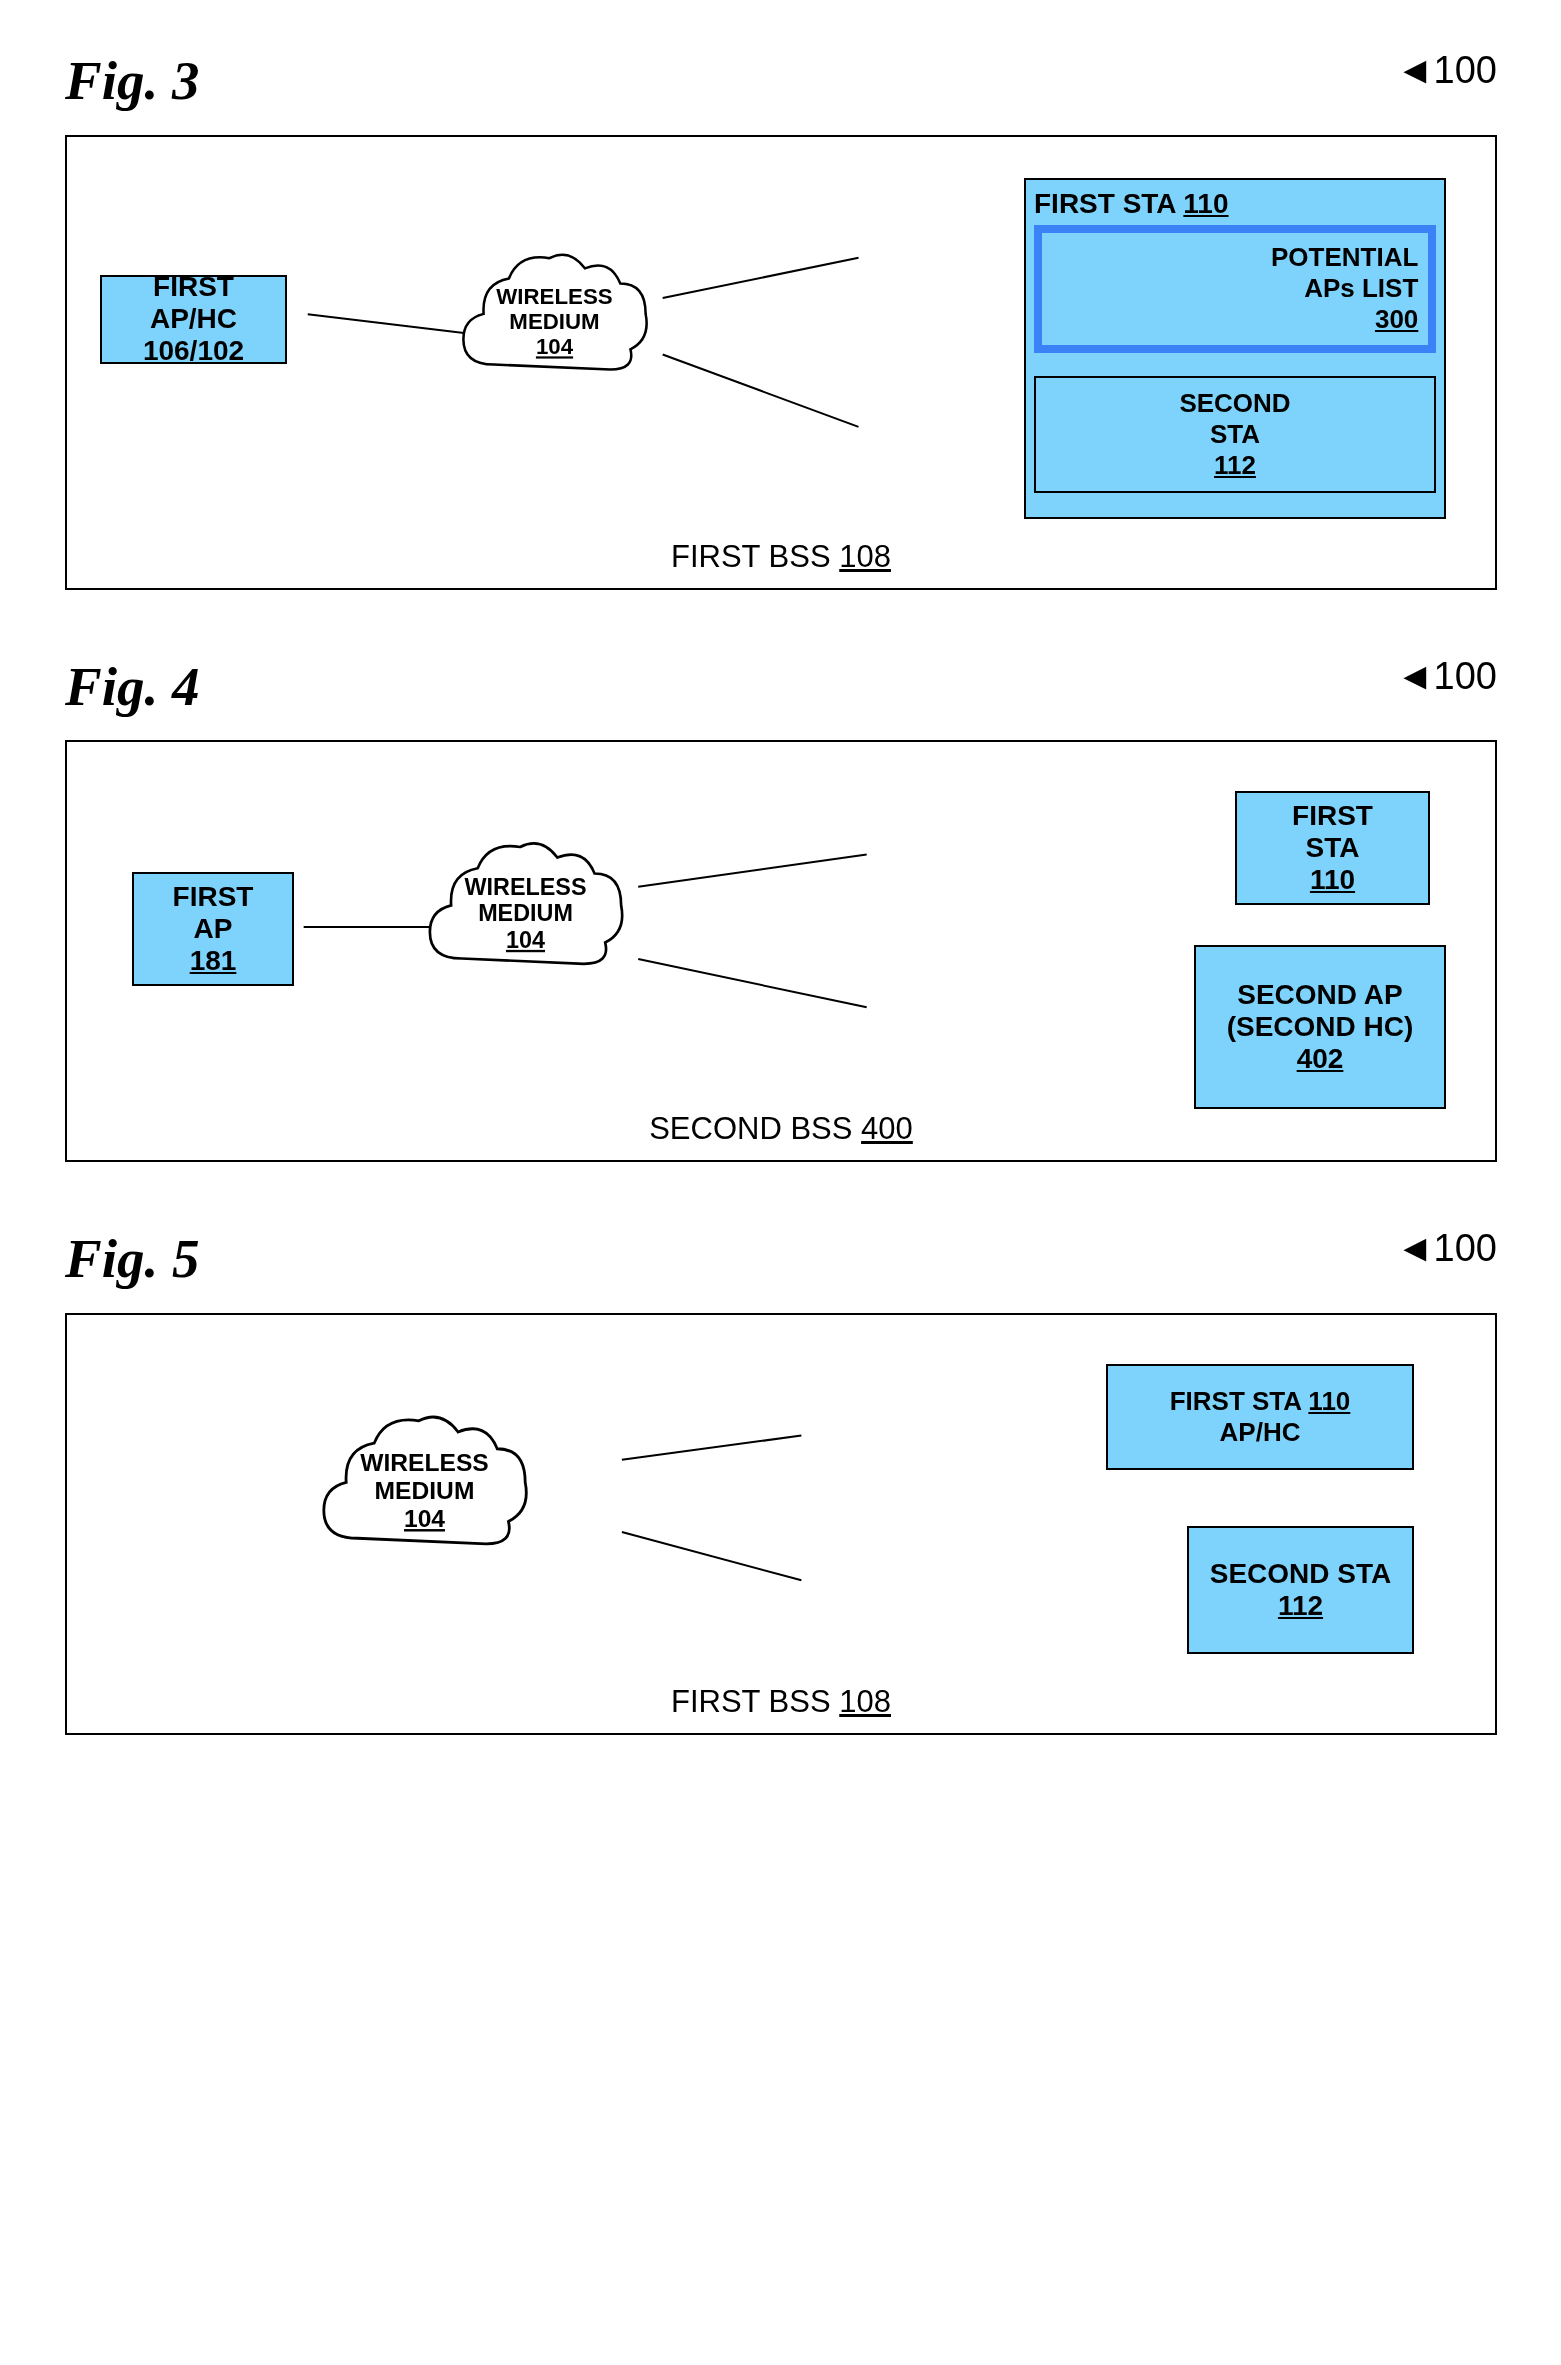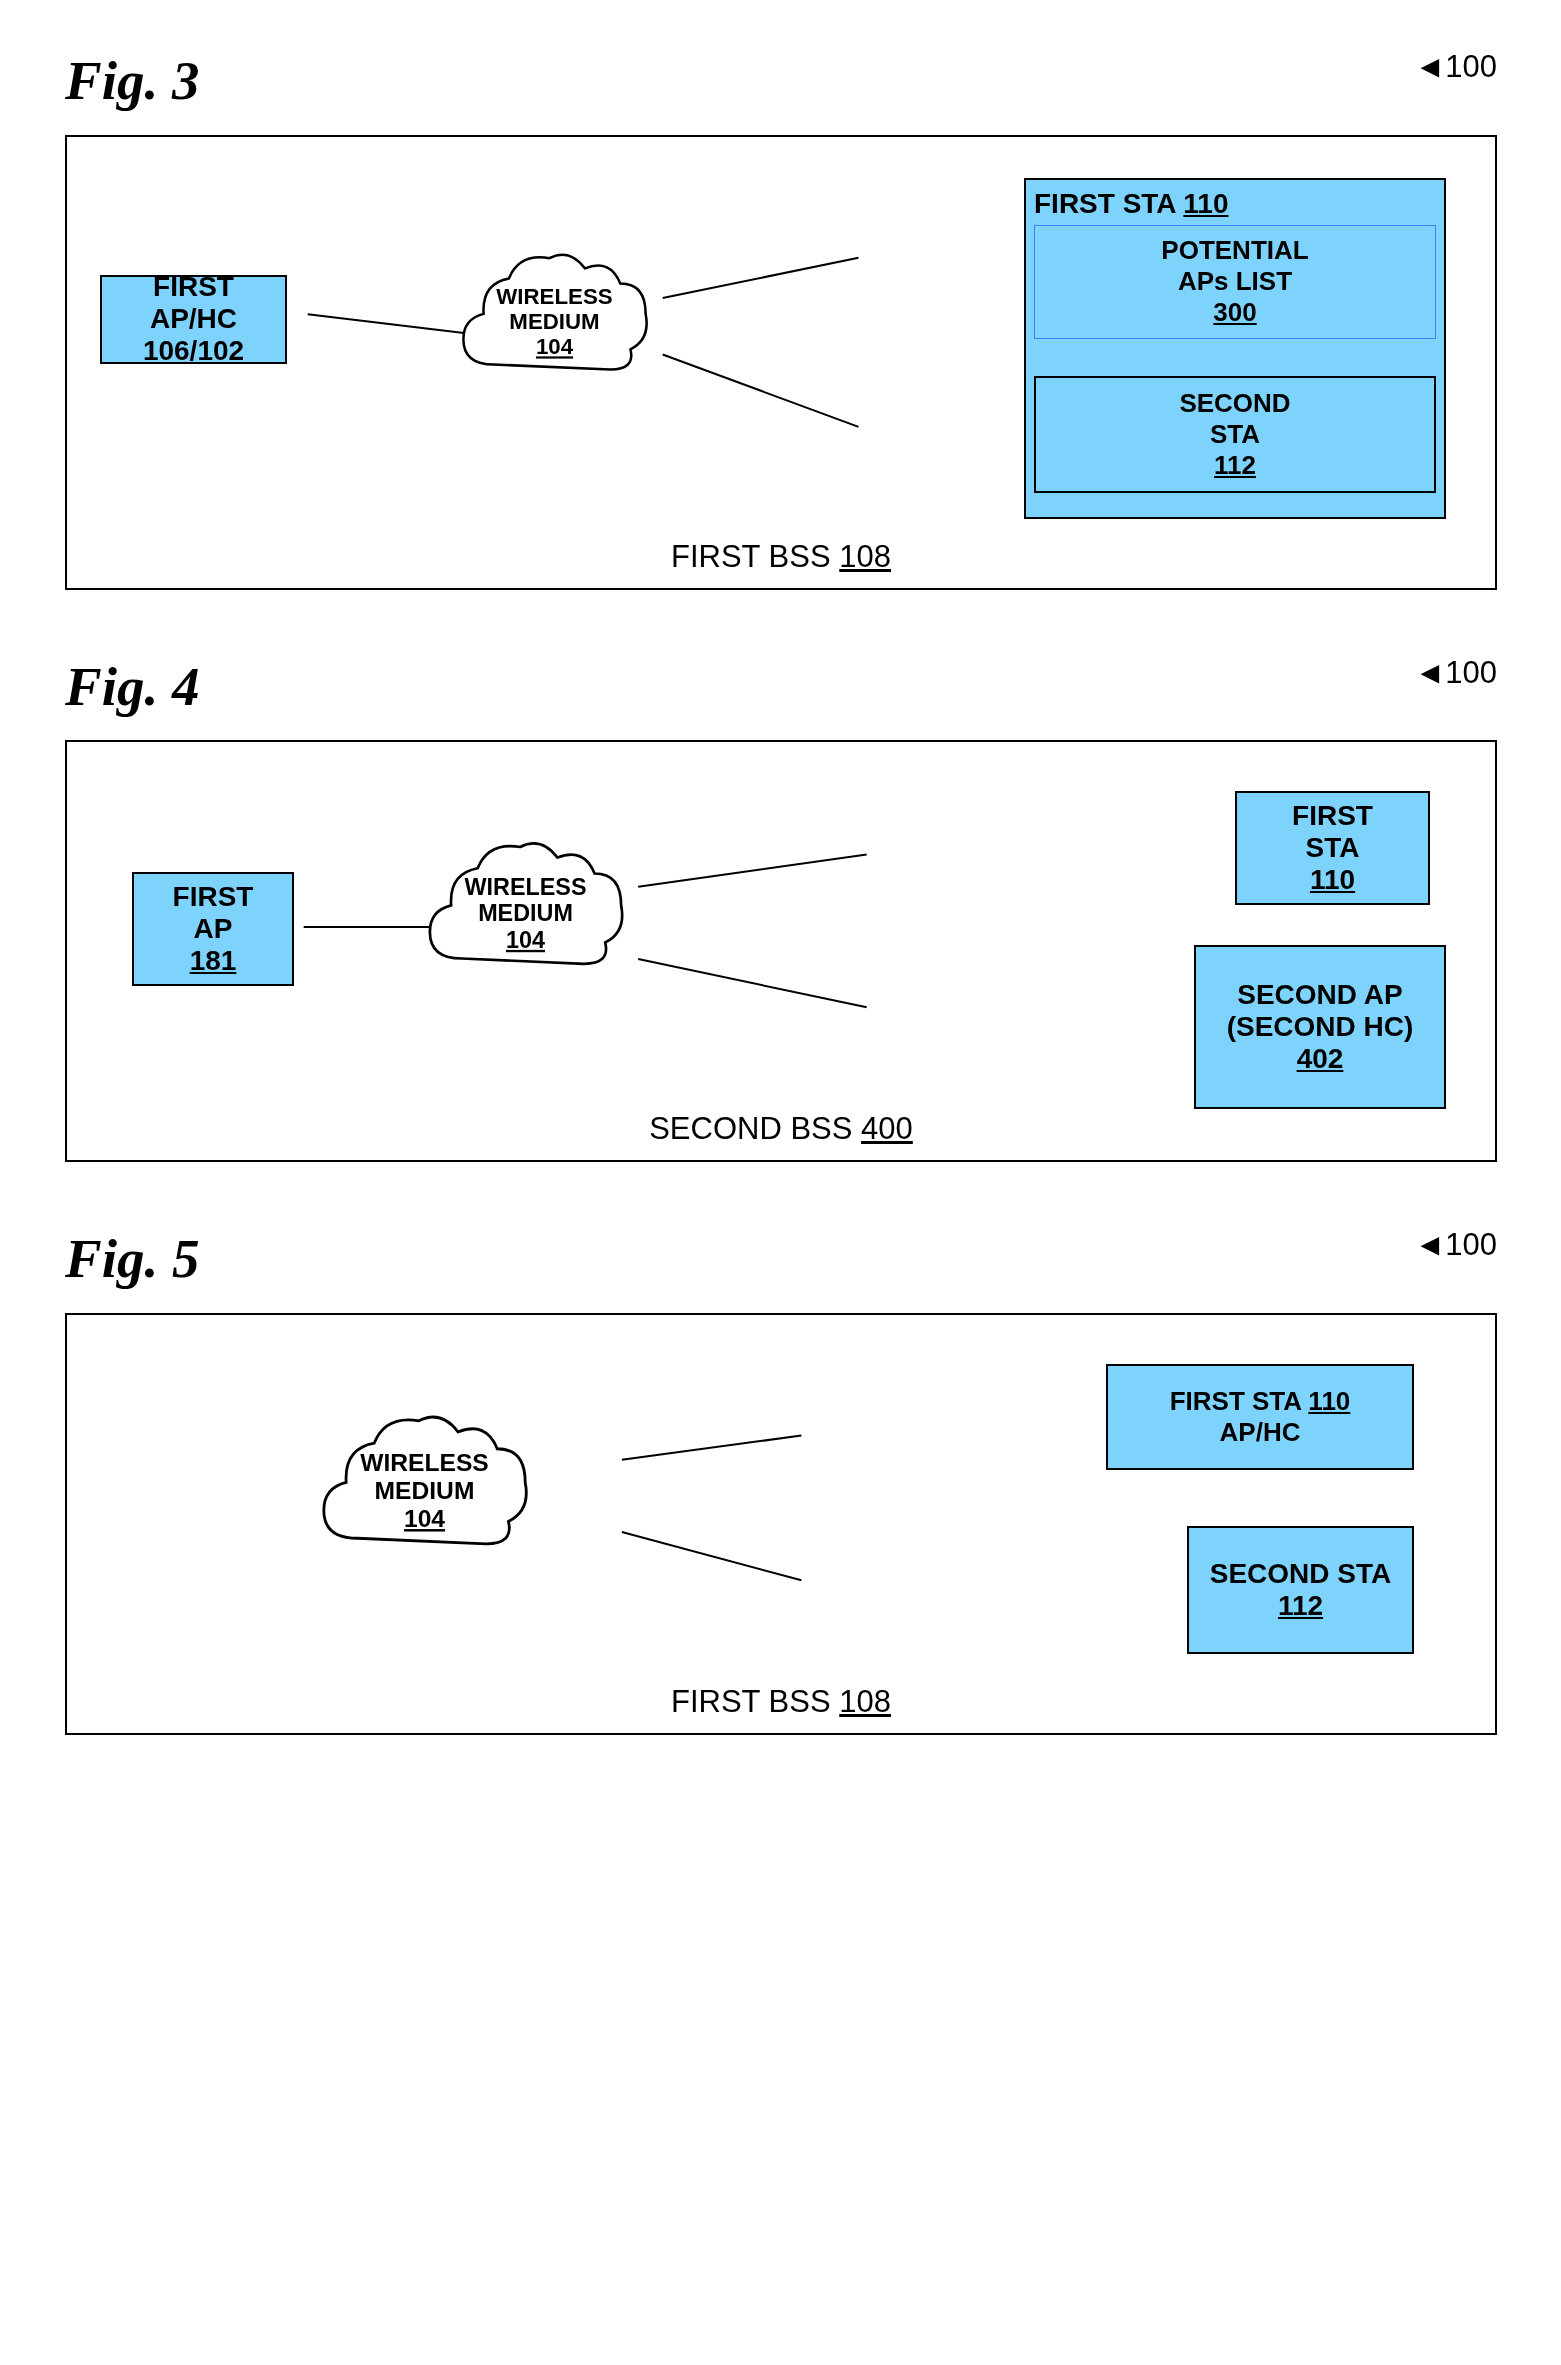--- a/index.html
+++ b/index.html
@@ -94,21 +94,21 @@
     .fig-header {
       display: flex;
       align-items: flex-start;
       margin-bottom: 8px;
       position: relative;
     }
     .ref-tag {
       position: absolute;
       right: 0;
       top: 0;
-      font-size: 31px;
+      font-size: 38px;
       font-family: Arial, sans-serif;
       margin-left: 35px;
     }
   </style>
 </head>
 <body>
 
 <div class="fig-section">
   <div class="fig-header">
     <div class="fig-label">Fig. 3</div>
@@ -138,21 +138,21 @@
         <text x="100" y="110" text-anchor="middle" font-size="22" font-weight="bold" font-family="Arial, sans-serif" text-decoration="underline">104</text>
       </svg>
     </div>
 
     <div class="node-box" style="right:49px; top:41px; width:422px; height:341px; border:2px solid #000;">
 
       <div style="position:absolute; top:8px; left:8px; right:8px; text-align:left; font-size:28px; font-weight:bold;">
         <span>FIRST STA <u>110</u></span>
       </div>
 
-      <div style="position:absolute; top:45px; left:8px; right:8px; border:1px solid #3b82f6; padding:9.7px; text-align:center;">
+      <div style="position:absolute; top:45px; left:8px; right:8px; border:8px solid #3b82f6; padding:9.7px; text-align:right;">
         <div style="font-size:26px; font-weight:bold;">POTENTIAL<br>APs LIST</div>
         <div style="font-size:26px; font-weight:bold;"><u>300</u></div>
       </div>
 
       <div style="position:absolute; bottom:24px; left:8px; right:8px; border:2px solid #000000; padding:9.7px; text-align:center;">
         <div style="font-size:26px; font-weight:bold;">SECOND<br>STA</div>
         <div style="font-size:26px; font-weight:bold;"><u>112</u></div>
       </div>
     </div>
 

